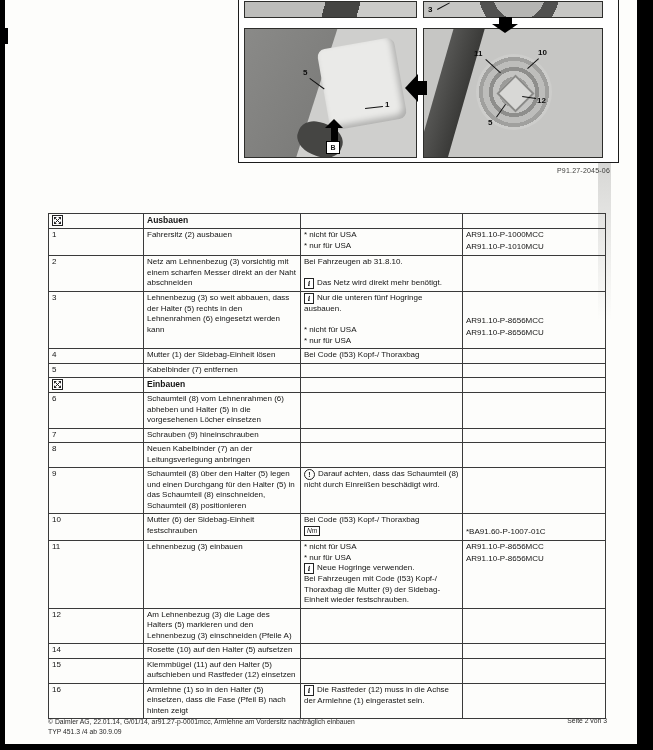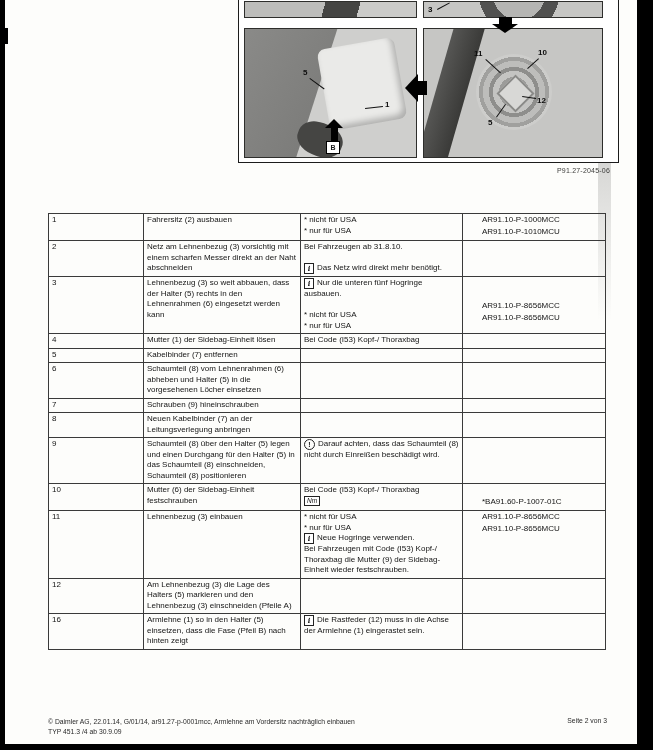--- a/index.html
+++ b/index.html
@@ -46,21 +46,21 @@
   .b-box{position:absolute;left:1px;top:22px;width:12px;height:11px;background:#fff;border:1px solid #000;
     font-size:7px;font-weight:bold;text-align:center;line-height:11px;}
   #figure-caption{position:absolute;left:480px;top:167px;width:130px;text-align:right;
     font-size:7px;color:#3c3c3a;letter-spacing:.2px;}
   
   #procedure-table{position:absolute;left:48px;top:213px;width:557px;border-collapse:collapse;
     table-layout:fixed;font-size:8px;line-height:10.5px;color:#141414;}
   #procedure-table td{border:1px solid #3a3a3a;vertical-align:top;padding:1px 3px 2px 3px;overflow:hidden;}
   td.sect{font-weight:bold;font-size:8.5px;}
   .note-line{min-height:10.5px;}
-  .code-line{height:11.5px;white-space:nowrap;margin-left:16px;}
+  .code-line{height:11.5px;white-space:nowrap;}
   .ibox{display:inline-block;width:8px;height:9px;border:1px solid #222;font-size:7px;line-height:9px;
     text-align:center;font-weight:bold;font-style:italic;margin-right:3px;vertical-align:-1px;
     font-family:"DejaVu Serif",serif;background:#fff;}
   .wcirc{display:inline-block;width:9px;height:9px;border:1px solid #222;border-radius:50%;font-size:7px;
     line-height:9px;text-align:center;font-weight:bold;margin-right:3px;vertical-align:-1px;}
   .nmbox{display:inline-block;border:1px solid #222;font-size:6.5px;line-height:8px;padding:0 2px;
     font-style:italic;background:#fff;}
   .procicon svg{display:block;}
   
   #footer-left{position:absolute;left:48px;top:717px;font-size:6.8px;line-height:9.5px;color:#2a2a2a;}
@@ -128,20 +128,34 @@
 
   <table id="procedure-table">
     <colgroup>
       <col style="width:95px">
         <col style="width:157px">
         <col style="width:162px">
         <col style="width:143px">
     </colgroup>
     <tbody>
         <tr>
+          <td class=""><span class="procicon"><svg width="11" height="11" viewBox="0 0 11 11">
+                <rect x="0.5" y="0.5" width="10" height="10" fill="#fff" stroke="#222"></rect>
+                <line x1="3.4" y1="3.4" x2="7.6" y2="7.6" stroke="#222"></line>
+                <line x1="7.6" y1="3.4" x2="3.4" y2="7.6" stroke="#222"></line>
+                <polygon points="2,2 4.8,2 2,4.8" fill="#222"></polygon>
+                <polygon points="9,2 6.2,2 9,4.8" fill="#222"></polygon>
+                <polygon points="2,9 4.8,9 2,6.2" fill="#222"></polygon>
+                <polygon points="9,9 6.2,9 9,6.2" fill="#222"></polygon>
+              </svg></span></td>
+          <td class="sect">Ausbauen</td>
+          <td class=""></td>
+          <td class=""></td>
+        </tr>
+        <tr>
           <td class="">1</td>
           <td class="">Fahrersitz (2) ausbauen</td>
           <td class="">
             <div class="note-line">* nicht für USA</div>
             <div class="note-line">* nur für USA</div>
           </td>
           <td class="">
             <div class="code-line">AR91.10-P-1000MCC</div>
             <div class="code-line">AR91.10-P-1010MCU</div>
           </td>
@@ -180,20 +194,34 @@
           </td>
           <td class=""></td>
         </tr>
         <tr>
           <td class="">5</td>
           <td class="">Kabelbinder (7) entfernen</td>
           <td class=""></td>
           <td class=""></td>
         </tr>
         <tr>
+          <td class=""><span class="procicon"><svg width="11" height="11" viewBox="0 0 11 11">
+                <rect x="0.5" y="0.5" width="10" height="10" fill="#fff" stroke="#222"></rect>
+                <line x1="3.4" y1="3.4" x2="7.6" y2="7.6" stroke="#222"></line>
+                <line x1="7.6" y1="3.4" x2="3.4" y2="7.6" stroke="#222"></line>
+                <polygon points="2,2 4.8,2 2,4.8" fill="#222"></polygon>
+                <polygon points="9,2 6.2,2 9,4.8" fill="#222"></polygon>
+                <polygon points="2,9 4.8,9 2,6.2" fill="#222"></polygon>
+                <polygon points="9,9 6.2,9 9,6.2" fill="#222"></polygon>
+              </svg></span></td>
+          <td class="sect">Einbauen</td>
+          <td class=""></td>
+          <td class=""></td>
+        </tr>
+        <tr>
           <td class="">6</td>
           <td class="">Schaumteil (8) vom Lehnenrahmen (6) abheben und Halter (5) in die vorgesehenen Löcher einsetzen</td>
           <td class=""></td>
           <td class=""></td>
         </tr>
         <tr>
           <td class="">7</td>
           <td class="">Schrauben (9) hineinschrauben</td>
           <td class=""></td>
           <td class=""></td>
@@ -234,20 +262,32 @@
             <div class="note-line">Bei Fahrzeugen mit Code (I53) Kopf-/ Thoraxbag die Mutter (9) der Sidebag-Einheit wieder festschrauben.</div>
           </td>
           <td class="">
             <div class="code-line">AR91.10-P-8656MCC</div>
             <div class="code-line">AR91.10-P-8656MCU</div>
           </td>
         </tr>
         <tr>
           <td class="">12</td>
           <td class="">Am Lehnenbezug (3) die Lage des Halters (5) markieren und den Lehnenbezug (3) einschneiden (Pfeile A)</td>
+          <td class=""></td>
+          <td class=""></td>
+        </tr>
+        <tr>
+          <td class="">14</td>
+          <td class="">Rosette (10) auf den Halter (5) aufsetzen</td>
+          <td class=""></td>
+          <td class=""></td>
+        </tr>
+        <tr>
+          <td class="">15</td>
+          <td class="">Klemmbügel (11) auf den Halter (5) aufschieben und Rastfeder (12) einsetzen</td>
           <td class=""></td>
           <td class=""></td>
         </tr>
         <tr>
           <td class="">16</td>
           <td class="">Armlehne (1) so in den Halter (5) einsetzen, dass die Fase (Pfeil B) nach hinten zeigt</td>
           <td class="">
             <div class="note-line"><span class="ibox">i</span><span>Die Rastfeder (12) muss in die Achse der Armlehne (1) eingerastet sein.</span></div>
           </td>
           <td class=""></td>

